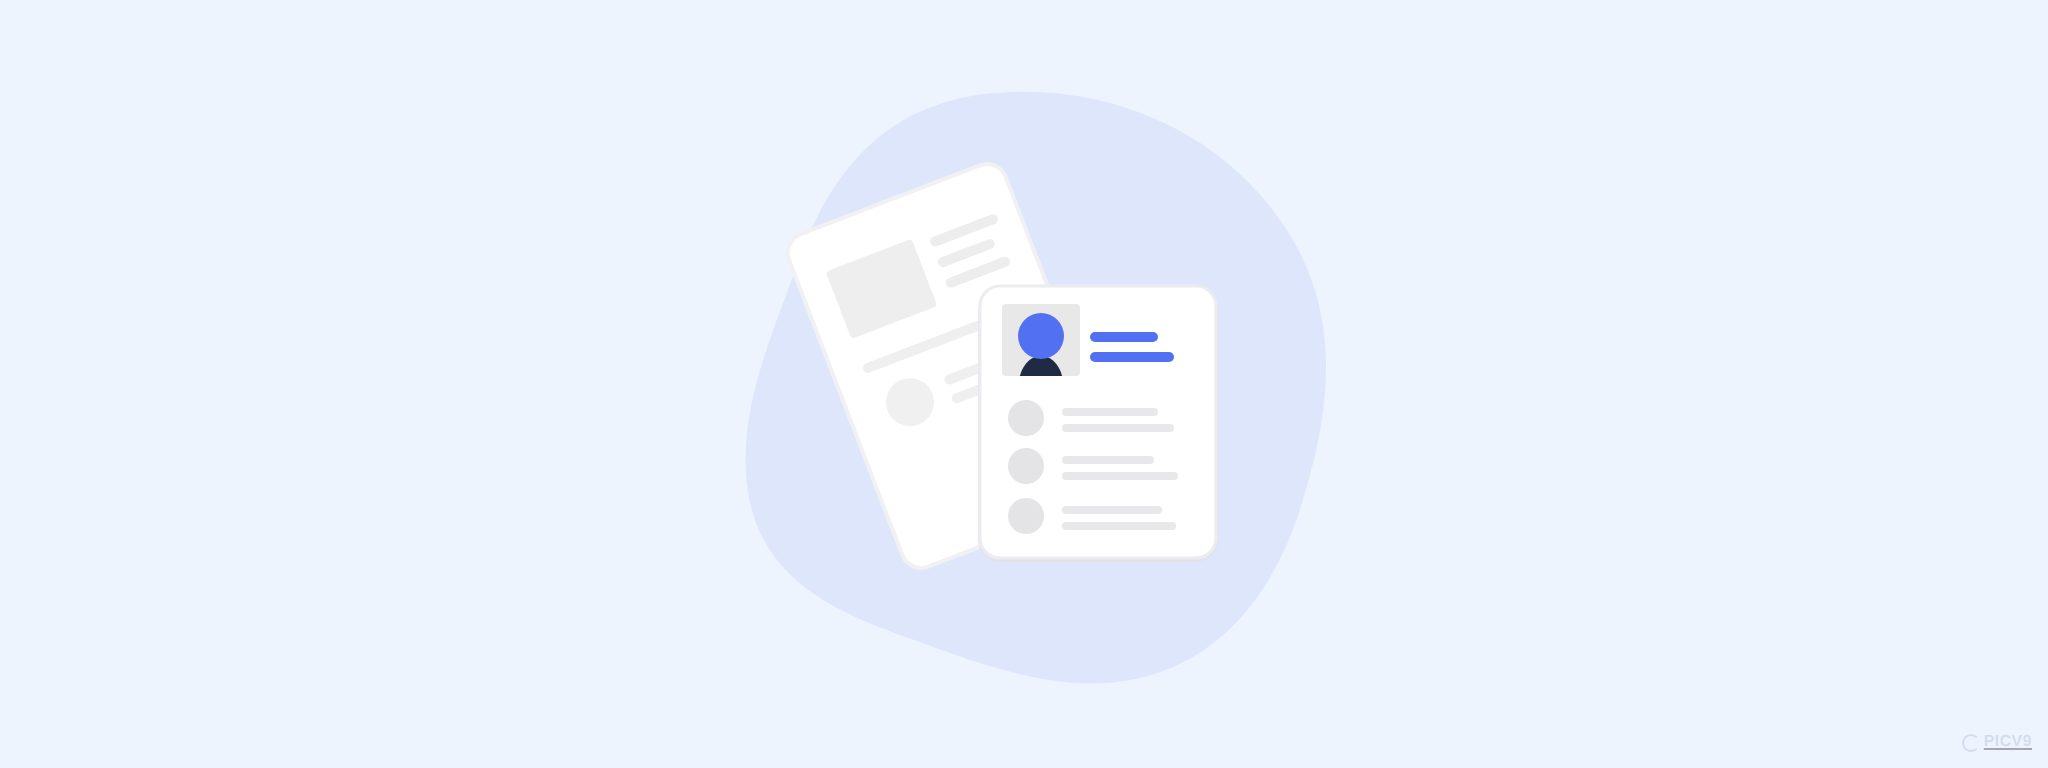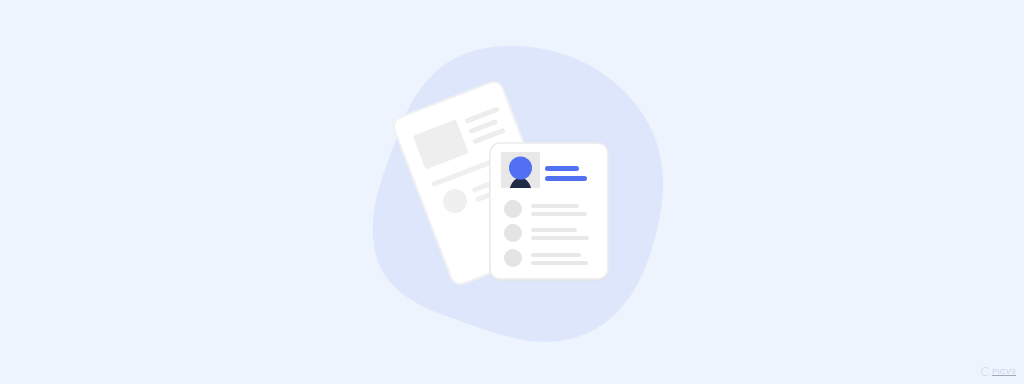--- a/index.html
+++ b/index.html
@@ -25,21 +25,21 @@
     top: 0;
     width: 1024px;
     height: 384px;
     display: block;
   }
   .wm {
     position: absolute;
     right: 8px;
     bottom: 8px;
     display: flex;
-    align-items: center;
+    align-items: flex-start;
     gap: 2px;
     opacity: 0.30;
     user-select: none;
     text-decoration: underline;
   }
   .wm-mark {
     width: 9px;
     height: 9px;
     border: 1.4px solid #9aa8c4;
     border-radius: 50%;

